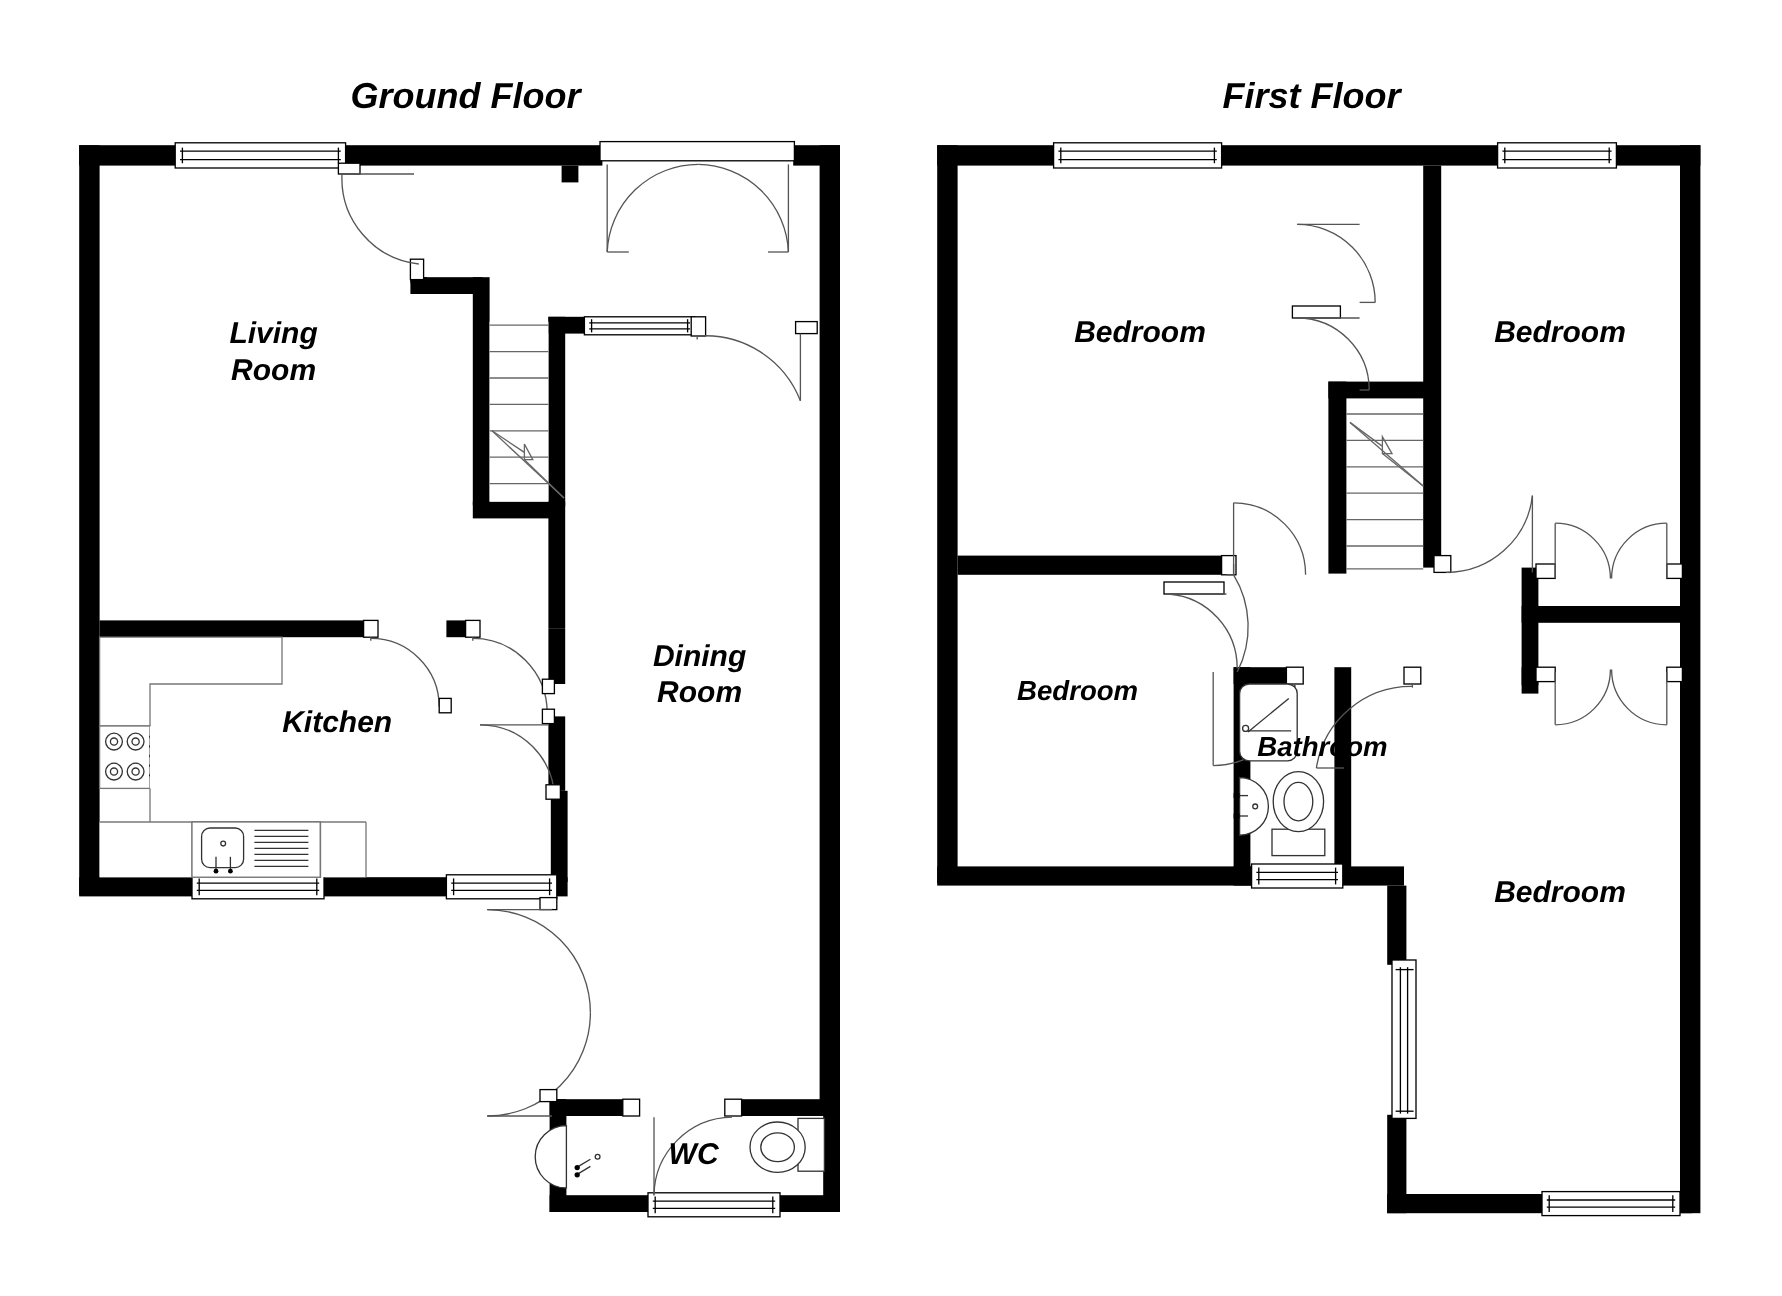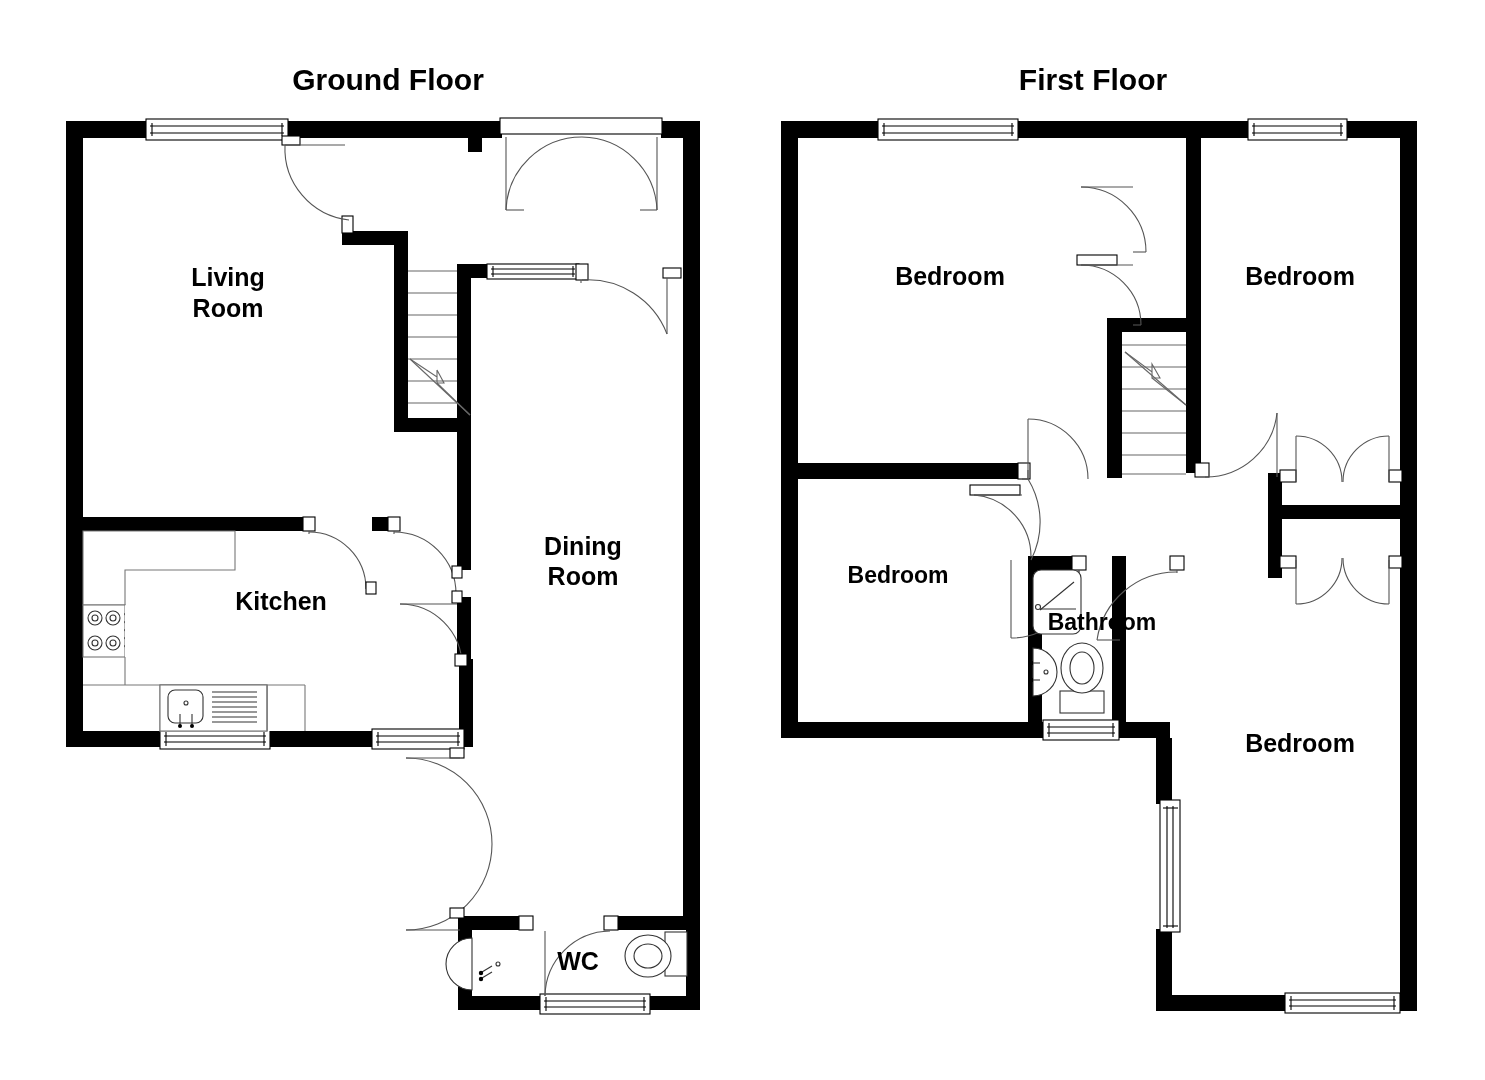--- a/index.html
+++ b/index.html
@@ -11,20 +11,21 @@
     width: 1485px;
     height: 1080px;
     font-family: "Liberation Sans", sans-serif;
     overflow: hidden;
     position: relative;
   }
   #plan-root {
     position: relative;
     width: 1317px;
     height: 1080px;
+    font-style: italic;
   }
   svg.floorplan {
     position: absolute;
     top: 0; left: 0;
     width: 1485px;
     height: 1080px;
     display: block;
   }
   .floor-title {
     font-family: "Liberation Sans", sans-serif;

